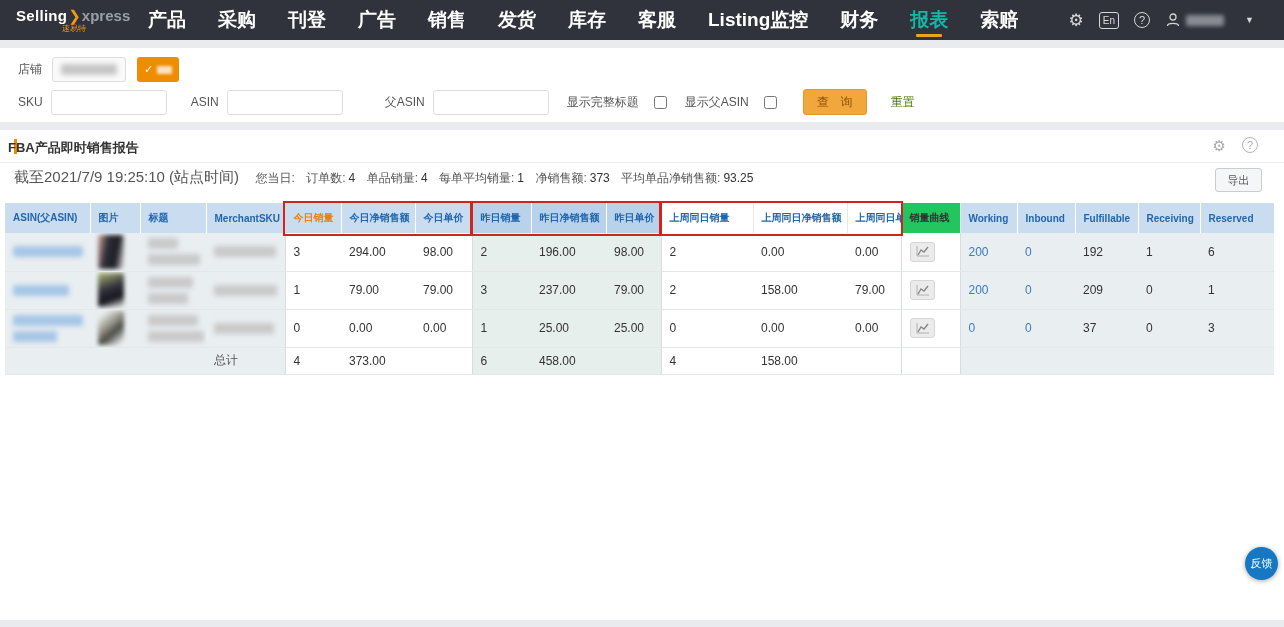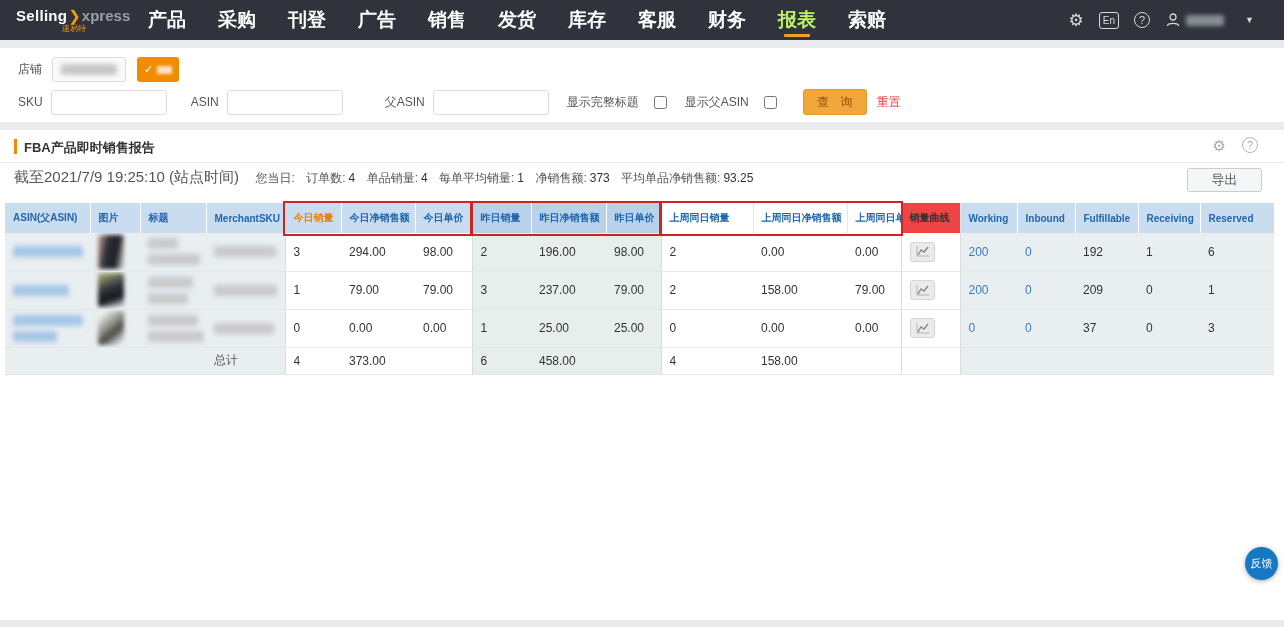--- a/index.html
+++ b/index.html
@@ -19,21 +19,21 @@
   .logo-line { display:flex; align-items:center; }
   .logo-selling { color:#ffffff; font-weight:bold; font-size:15px; letter-spacing:.3px; }
   .logo-arrow { color:#f39c12; font-weight:bold; font-size:15px; margin:0 1px; }
   .logo-express { color:#9aa0a8; font-weight:bold; font-size:15px; }
   .logo-sub { color:#f39c12; font-size:8px; margin:2px 0 0 46px; }
   .nav-items { display:flex; height:40px; }
   .nav-item {
     color:#ffffff; font-size:19px; font-weight:bold; line-height:40px;
     padding:0 16px; position:relative; cursor:pointer; white-space:nowrap;
   }
-  .nav-item.active { color:#bef264; }
+  .nav-item.active { color:#14b8a6; }
   .nav-item.active::after {
     content:""; position:absolute; left:50%; transform:translateX(-50%);
     bottom:3px; width:26px; height:3px; background:#f0a020; border-radius:1px;
   }
   .nav-right { margin-left:auto; display:flex; align-items:center; gap:15px; padding-right:30px; color:#d8d8d8; }
   .icon-gear { font-size:17px; line-height:1; cursor:pointer; }
   .icon-en { border:1px solid #d8d8d8; border-radius:3px; font-size:10px; padding:2px 3px; cursor:pointer; }
   .icon-help-nav {
     border:1px solid #d8d8d8; border-radius:50%; width:16px; height:16px;
     font-size:11px; line-height:14px; text-align:center; cursor:pointer;
@@ -51,50 +51,50 @@
   .shop-confirm { margin-left:11px; width:42px; height:25px; background:#f08c00; border-radius:3px;
     display:flex; align-items:center; justify-content:center; gap:4px; color:#fff; font-size:11px; cursor:pointer; }
   .confirm-blur { width:15px; height:8px; background:rgba(255,255,255,.75); border-radius:1px; filter:blur(1.5px); }
   .filter-row { position:absolute; top:41px; left:18px; display:flex; align-items:center; font-size:12px; color:#555; }
   .filter-row label { margin-right:8px; white-space:nowrap; }
   .txt-input { width:116px; height:25px; border:1px solid #ddd; border-radius:3px; font-size:12px; padding:0 6px; outline:none; }
   .gap-sm { width:24px; flex:none; } .gap-md { width:42px; flex:none; } .gap-lg { width:18px; flex:none; }
   .chk { width:13px; height:13px; margin-left:7px; cursor:pointer; }
   .query-btn { margin-left:26px; width:64px; height:26px; background:#f2a73d; border:1px solid #e09a28;
     border-radius:3px; color:#8a4f06; font-size:12px; cursor:pointer; letter-spacing:4px; padding-left:4px; }
-  .reset-link { margin-left:10px; color:#ef4444; cursor:pointer; }
+  .reset-link { margin-left:24px; color:#4d7c0f; cursor:pointer; }
 
   
   .main-panel { position:absolute; top:130px; left:0; width:1284px; height:490px; background:#ffffff; }
   .panel-header { position:relative; height:33px; border-bottom:1px solid #ededed; }
   .orange-bar { position:absolute; left:14px; top:9px; width:3px; height:15px; background:#f08c00; }
-  .panel-title { position:absolute; left:24px; top:9px; font-size:13px; font-weight:bold; color:#333; }
+  .panel-title { position:absolute; left:8px; top:9px; font-size:13px; font-weight:bold; color:#333; }
   .panel-icons { position:absolute; right:26px; top:7px; display:flex; gap:16px; align-items:center; color:#a9a9a9; }
   .icon-cols { font-size:15px; line-height:1; cursor:pointer; }
   .icon-help-panel { border:1px solid #b5b5b5; border-radius:50%; width:16px; height:16px;
     font-size:11px; line-height:14px; text-align:center; cursor:pointer; }
   .summary-row { position:absolute; top:38px; left:14px; right:14px; height:32px; }
   .as-of { font-size:15px; color:#555; }
   .summary-items { font-size:12px; color:#555; margin-left:4px; }
   .summary-items .s-label { margin-left:8px; }
   .summary-items .s-value { margin-left:3px; color:#333; }
-  .export-btn { position:absolute; right:8px; top:0; width:75px; height:24px; background:#f5f6f7;
-    border:1px solid #ccc; border-radius:3px; font-size:13px; color:#555; cursor:pointer; }
+  .export-btn { position:absolute; right:8px; top:0; width:47px; height:24px; background:#f5f6f7;
+    border:1px solid #ccc; border-radius:3px; font-size:11px; color:#555; cursor:pointer; }
 
   
   .table-wrap { position:absolute; top:73px; left:5px; width:1269px; }
   table { border-collapse:collapse; table-layout:fixed; width:1269px; font-size:12px; }
   thead th {
     height:30px; background:#cadcf0; color:#2166ad; font-weight:bold;
     text-align:left; padding:0 8px; font-size:10px; white-space:nowrap; overflow:hidden;
     border-right:1px solid rgba(255,255,255,.55);
   }
   th.hd-yest { background:#b9d2ec; }
   th.hd-white { background:#ffffff; border-right-color:#e7e7e7; }
-  th.hd-curve { background:#ef4444; color:#333; border-right-color:#e7e7e7; }
+  th.hd-curve { background:#22c55e; color:#333; border-right-color:#e7e7e7; }
   th.hd-today-sort { color:#e6830f; cursor:pointer; }
   tbody td {
     height:38px; padding:0 8px; color:#333; border-bottom:1px solid #e4e7ea;
     white-space:nowrap; overflow:hidden; vertical-align:middle;
   }
   tr.total-row td { height:27px; }
   .shade-l { background:#e9eef1; }
   .shade-g { background:#e6efec; }
   .shade-r { background:#e9eef1; }
   .col-sep { border-right:1px solid #d8dcdf; }
@@ -134,20 +134,21 @@
   </div>
   <div class="nav-items">
     <span class="nav-item">产品</span>
     <span class="nav-item">采购</span>
     <span class="nav-item">刊登</span>
     <span class="nav-item">广告</span>
     <span class="nav-item">销售</span>
     <span class="nav-item">发货</span>
     <span class="nav-item">库存</span>
     <span class="nav-item">客服</span>
+    <span class="nav-item">Listing监控</span>
     <span class="nav-item">财务</span>
     <span class="nav-item active">报表</span>
     <span class="nav-item">索赔</span>
   </div>
   <div class="nav-right">
     <span class="icon-gear">⚙</span>
     <span class="icon-en">En</span>
     <span class="icon-help-nav">?</span>
     <span class="user-box">
       <svg width="16" height="16" viewBox="0 0 16 16">

